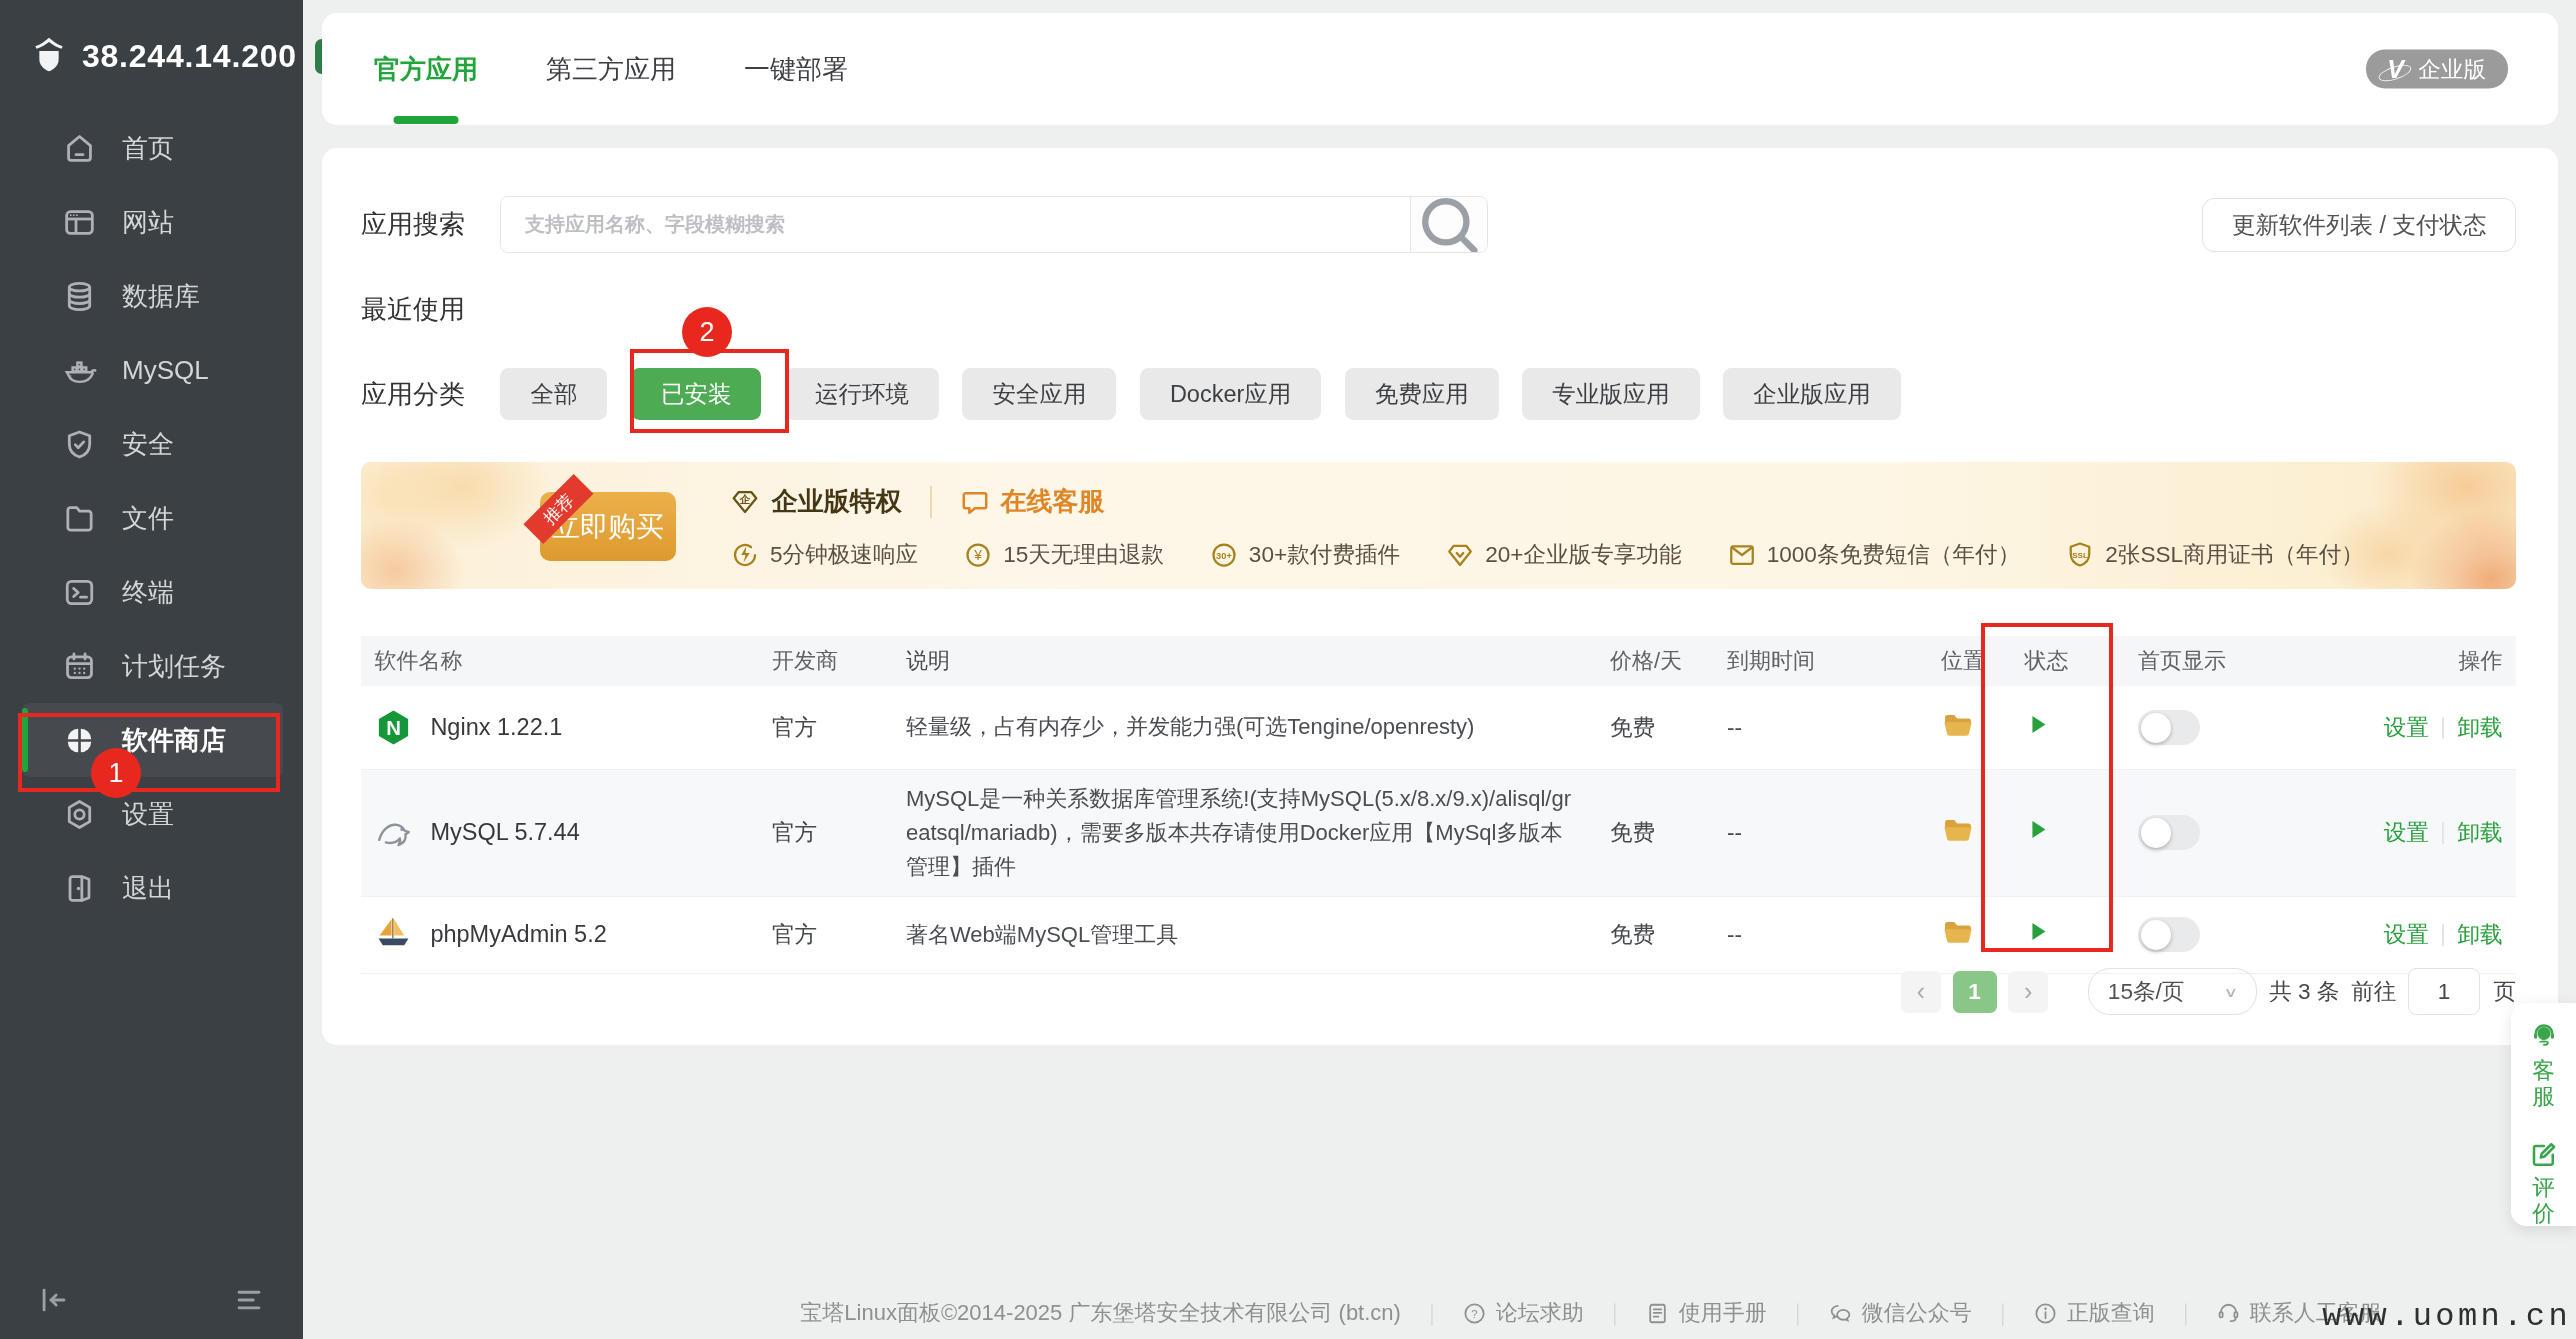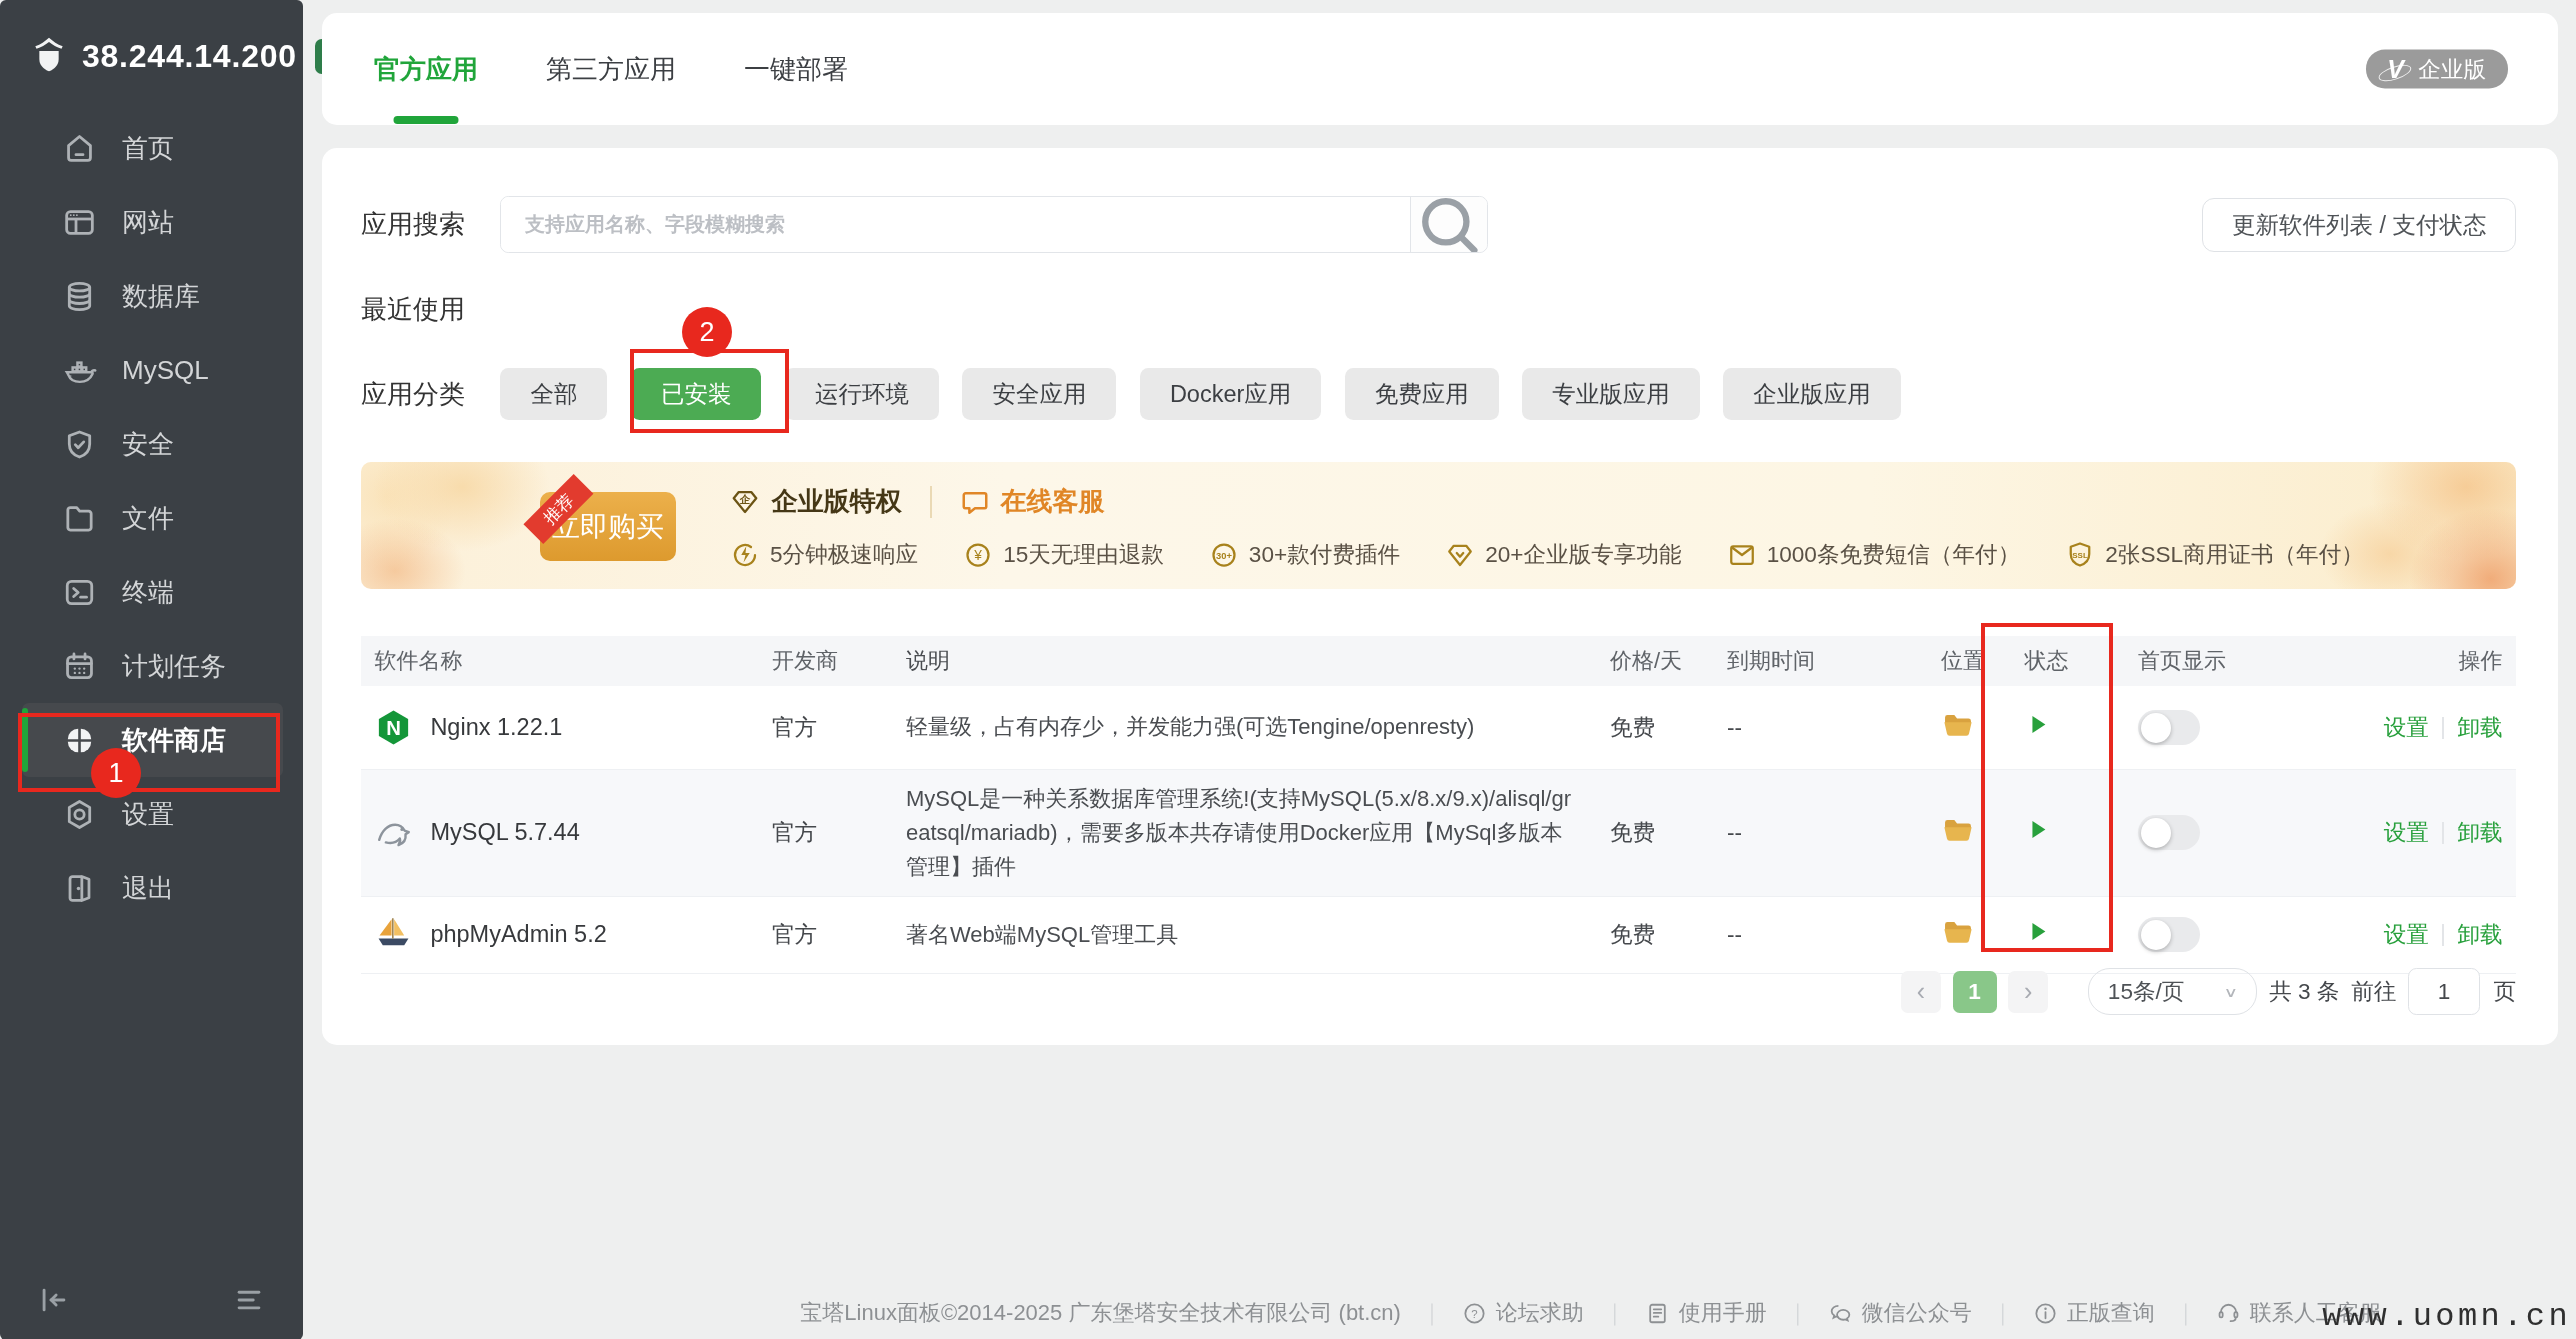--- a/index.html
+++ b/index.html
@@ -1,21 +1,21 @@
 <!DOCTYPE html>
 <html style="font-size:13.4px"><head>
 <meta charset="utf-8">
 <style>
   * { margin:0; padding:0; box-sizing:border-box; }
   html,body { background:#e9eaea; }
   body { font-family:"Liberation Sans","DejaVu Sans",sans-serif; }
   .page { position:relative; width:2576px; height:1340px; background:#eeefef; overflow:hidden; }
 
   
-  .sidebar { position:absolute; left:0; top:0; width:303px; height:1340px; background:#3b4045;border-radius:6px; }
+  .sidebar { position:absolute; left:0; top:0; width:303px; height:1340px; background:#3b4045; }
   .logo { display:flex; align-items:center; gap:13.4px; padding:35px 0 0 28.5px; cursor:pointer; }
   .logo svg { width:40px; height:40px; }
   .ip { color:#fff; font-size:32px; font-weight:bold; letter-spacing:0.8px; }
   .count-badge { margin-left:5px; min-width:42px; height:35px; padding:0 10px; background:#2e7d4a; color:#fff;
     font-size:23.5px; font-weight:bold; border-radius:6.7px; display:flex; align-items:center; justify-content:center; }
   .nav { position:absolute; top:111px; left:0; right:0; }
   .nav-item { position:relative; height:74px; margin:0 20px 0 22px; display:flex; align-items:center;
     padding-left:40px; gap:25px; color:#d3d5d7; border-radius:6.7px; cursor:pointer; }
   .nav-ico { width:35px; height:35px; color:#aeb2b6; display:flex; align-items:center; }
   .nav-ico svg { width:35px; height:35px; }
@@ -673,20 +673,40 @@
                   <path d="M19 15.8c0 2.2-2.2 3.6-5 3.6"></path>
                 </svg>
               </span>
         <span class="f-lb">联系人工客服</span>
       </span>
     </span>
         </span>
     </div>
   </main>
 
+  <div class="floatw">
+    <div class="fw-item">
+      <svg viewBox="0 0 24 24" fill="currentColor">
+        <circle cx="12" cy="10" r="5.2"></circle>
+        <path d="M5.5 10a6.5 6.5 0 0 1 13 0" fill="none" stroke="currentColor" stroke-width="2"></path>
+        <rect x="4" y="9.5" width="2.6" height="4.6" rx="1.3"></rect>
+          <rect x="17.4" y="9.5" width="2.6" height="4.6" rx="1.3"></rect>
+        <path d="M12 15.5c1.8 0 3.4.6 4.4 1.6H7.6c1-.9 2.6-1.6 4.4-1.6z"></path>
+        <path d="M15 17.5c0 .8-1.3 1.5-3 1.5" fill="none" stroke="currentColor" stroke-width="1.6" stroke-linecap="round"></path>
+      </svg>
+      <span class="fw-txt">客服</span>
+    </div>
+    <div class="fw-item">
+      <svg viewBox="0 0 24 24" fill="none" stroke="currentColor" stroke-width="2">
+        <path d="M19 12.5V19a1.5 1.5 0 0 1-1.5 1.5h-12A1.5 1.5 0 0 1 4 19V7a1.5 1.5 0 0 1 1.5-1.5H12" stroke-linecap="round"></path>
+        <path d="M17.8 4.2 20 6.4 12.4 14l-3 .8.8-3z" stroke-linejoin="round"></path>
+      </svg>
+      <span class="fw-txt">评价</span>
+    </div>
+  </div>
 
   <div class="watermark">www.uomn.cn</div>
 
   <div class="anno-box" style="left:18.4px; top:713px; width:262px; height:79px;"></div>
   <div class="anno-badge" style="left:91px; top:748px;">1</div>
   <div class="anno-box" style="left:630px; top:349px; width:159px; height:84px;"></div>
   <div class="anno-badge" style="left:682px; top:307px;">2</div>
   <div class="anno-box" style="left:1981px; top:623px; width:132px; height:329px;"></div>
 
 </div>

